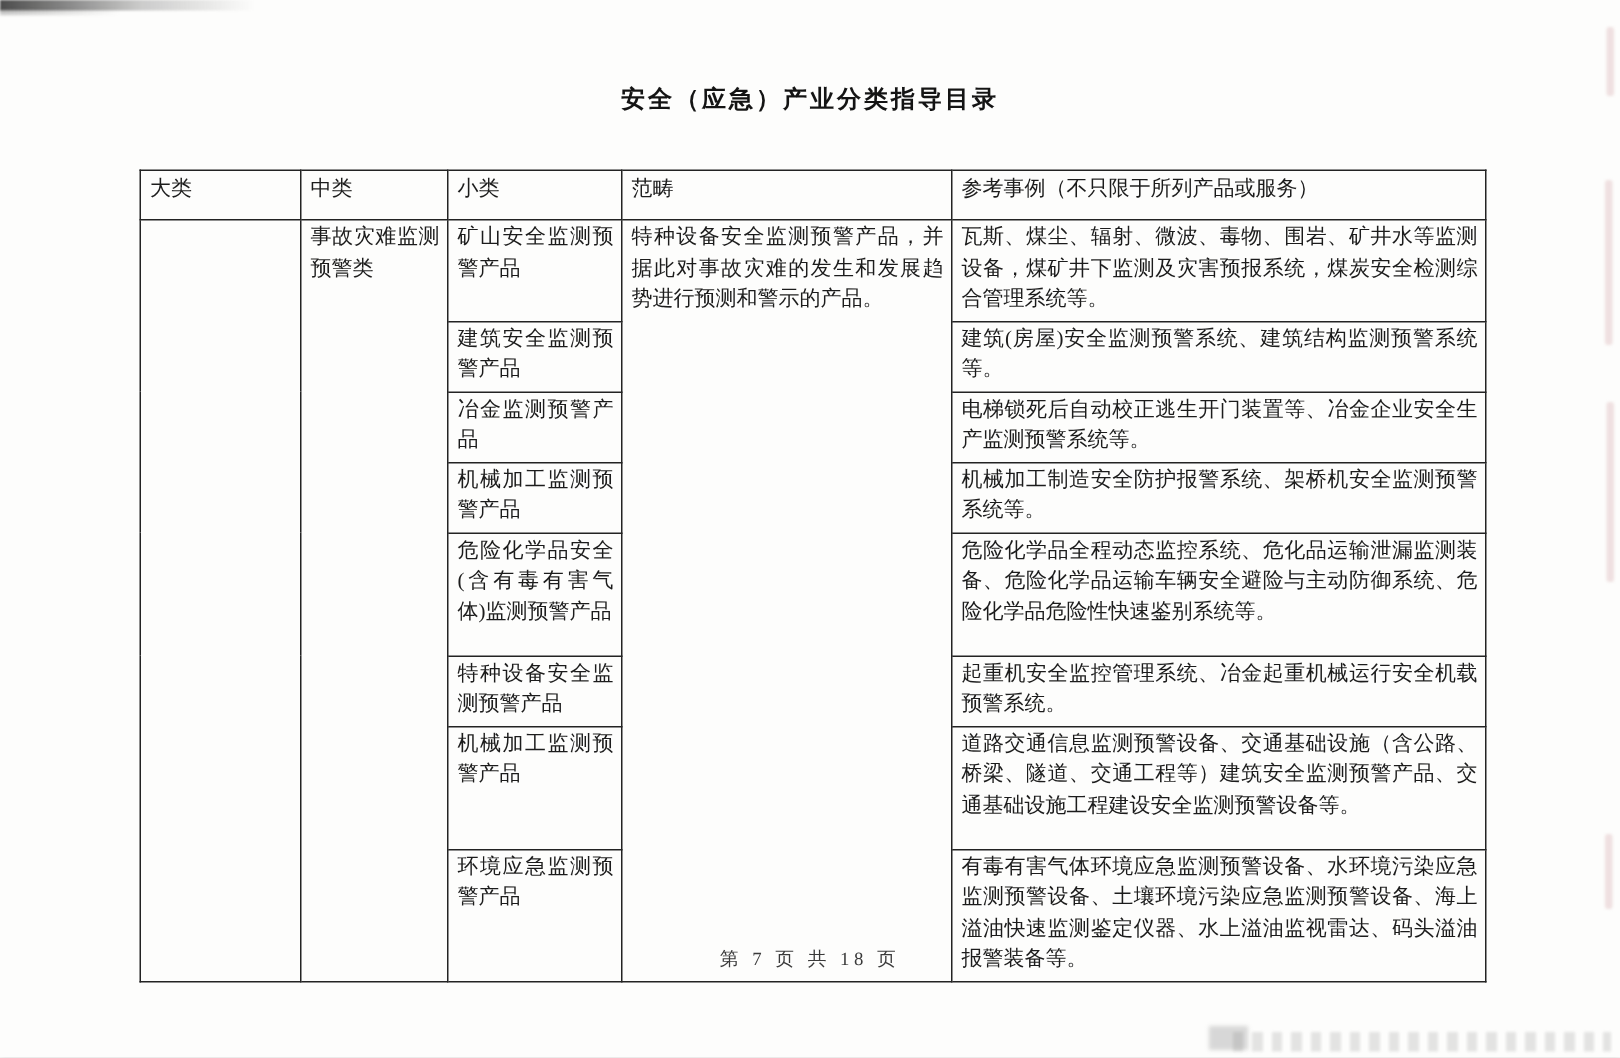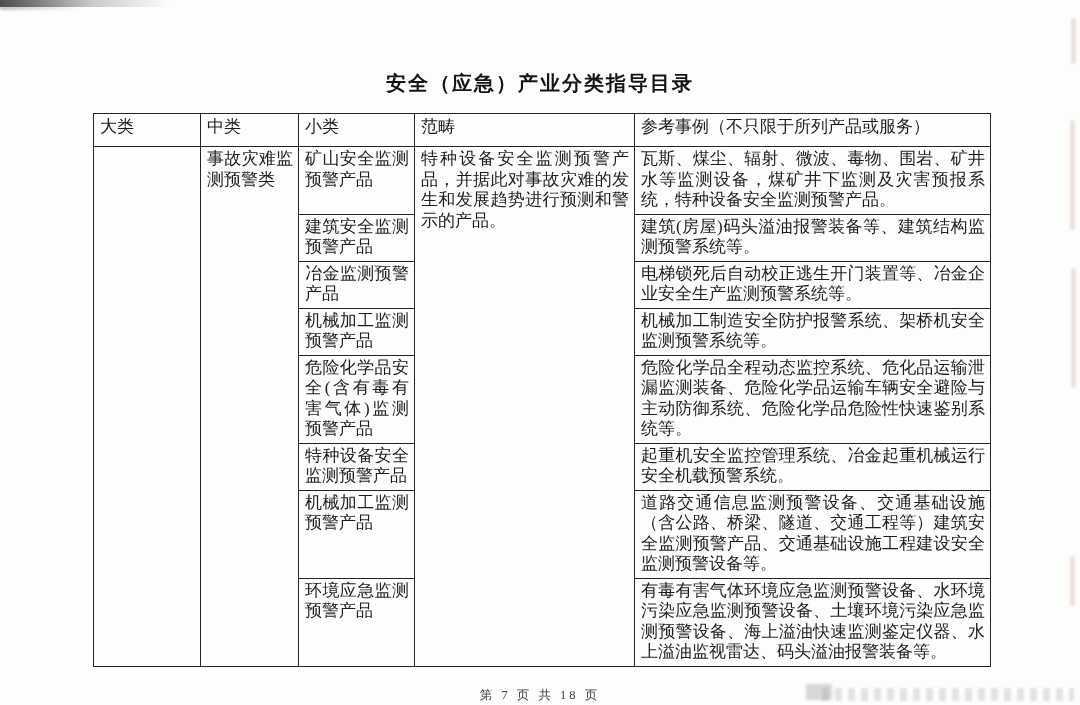--- a/index.html
+++ b/index.html
@@ -9,40 +9,40 @@
   }
   .page{
     position:relative;
     width:1080px;height:705px;
     background:#fdfdfc;
     overflow:hidden;
     box-shadow:0 0 4px rgba(0,0,0,.2);
   }
   .doc-title{
     position:absolute;
-    top:70px;left:0;width:100%;
+    top:56px;left:0;width:100%;
     text-align:center;
-    font-size:20px;
+    font-size:16px;
     font-weight:bold;
     letter-spacing:2px;
     color:#141414;
   }
   table.doc-table{
     position:absolute;
     left:93px;top:113px;
     width:897px;
     border-collapse:collapse;
     table-layout:fixed;
   }
   table.doc-table th,
   table.doc-table td{
     border:1.6px solid #232323;
     vertical-align:top;
     padding:2px 5px 3px 6px;
-    font-size:17px;
+    font-size:14px;
     line-height:20.5px;
     color:#1c1c1c;
     font-weight:normal;
     text-align:justify;
     text-justify:inter-ideograph;
     overflow:hidden;
   }
   table.doc-table th{
     text-align:left;
     height:26px;
@@ -51,21 +51,21 @@
   tr.r1{height:65px;}
   tr.r2{height:39px;}
   tr.r3{height:41px;}
   tr.r4{height:40px;}
   tr.r5{height:82px;}
   tr.r6{height:41px;}
   tr.r7{height:82px;}
   tr.r8{height:76px;}
   .doc-footer{
     position:absolute;
-    top:687px;left:0;width:100%;
+    top:631px;left:0;width:100%;
     text-align:center;
     font-size:12.5px;
     letter-spacing:3px;
     color:#3a3a3a;
     font-family:"Liberation Serif","DejaVu Serif",serif;
   }
   
   .artifact{position:absolute;pointer-events:none;}
   .smudge-tl{
     top:0;left:0;width:170px;height:7px;
@@ -133,25 +133,25 @@
         <th>范畴</th>
         <th>参考事例（不只限于所列产品或服务）</th>
       </tr>
     </thead>
     <tbody>
       <tr class="r1">
         <td rowspan="8"></td>
         <td rowspan="8">事故灾难监测预警类</td>
         <td>矿山安全监测预警产品</td>
         <td rowspan="8">特种设备安全监测预警产品，并据此对事故灾难的发生和发展趋势进行预测和警示的产品。</td>
-        <td>瓦斯、煤尘、辐射、微波、毒物、围岩、矿井水等监测设备，煤矿井下监测及灾害预报系统，特种设备安全监测预警产品。</td>
+        <td>瓦斯、煤尘、辐射、微波、毒物、围岩、矿井水等监测设备，煤矿井下监测及灾害预报系统，煤炭安全检测综合管理系统等。</td>
       </tr>
       <tr class="r2">
         <td>建筑安全监测预警产品</td>
-        <td>建筑(房屋)码头溢油报警装备等、建筑结构监测预警系统等。</td>
+        <td>建筑(房屋)安全监测预警系统、建筑结构监测预警系统等。</td>
       </tr>
       <tr class="r3">
         <td>冶金监测预警产品</td>
         <td>电梯锁死后自动校正逃生开门装置等、冶金企业安全生产监测预警系统等。</td>
       </tr>
       <tr class="r4">
         <td>机械加工监测预警产品</td>
         <td>机械加工制造安全防护报警系统、架桥机安全监测预警系统等。</td>
       </tr>
       <tr class="r5">

